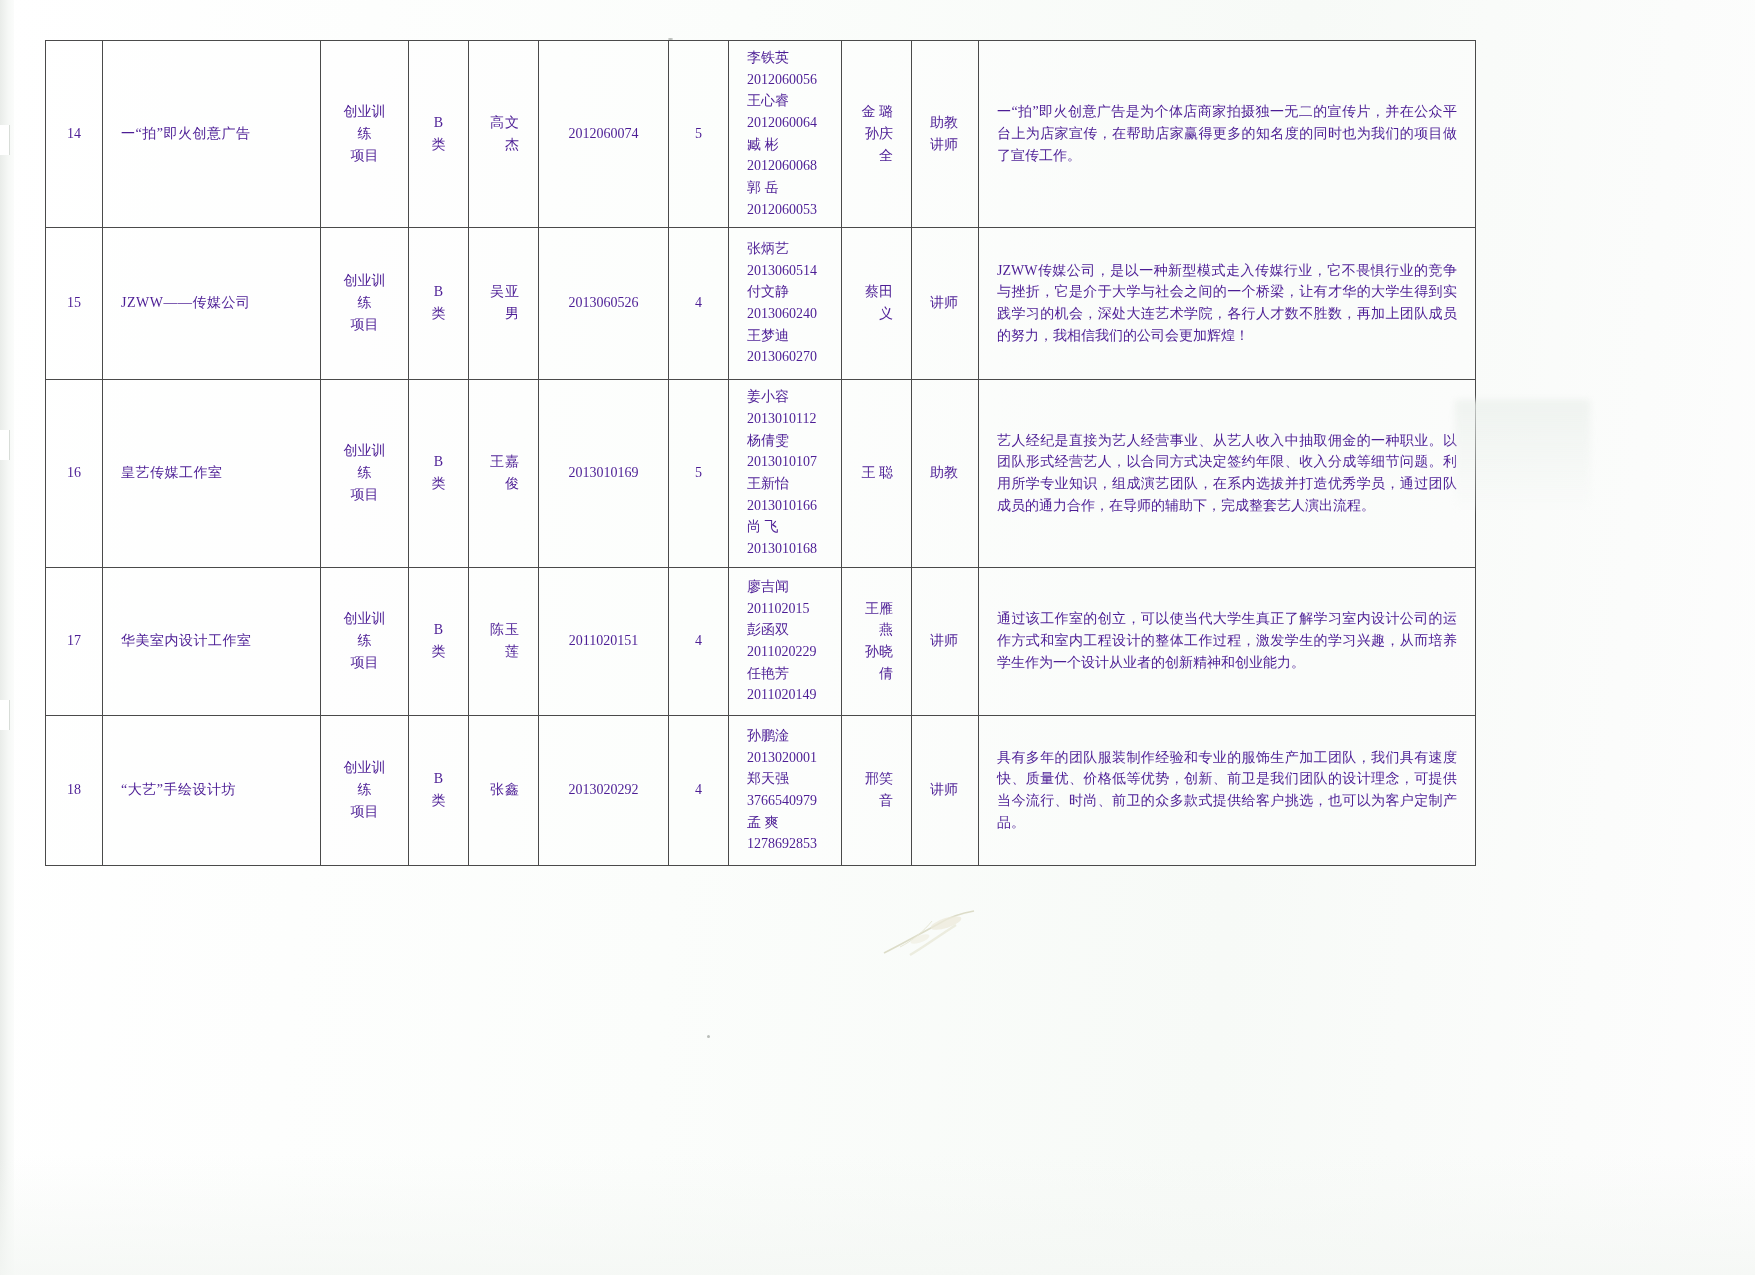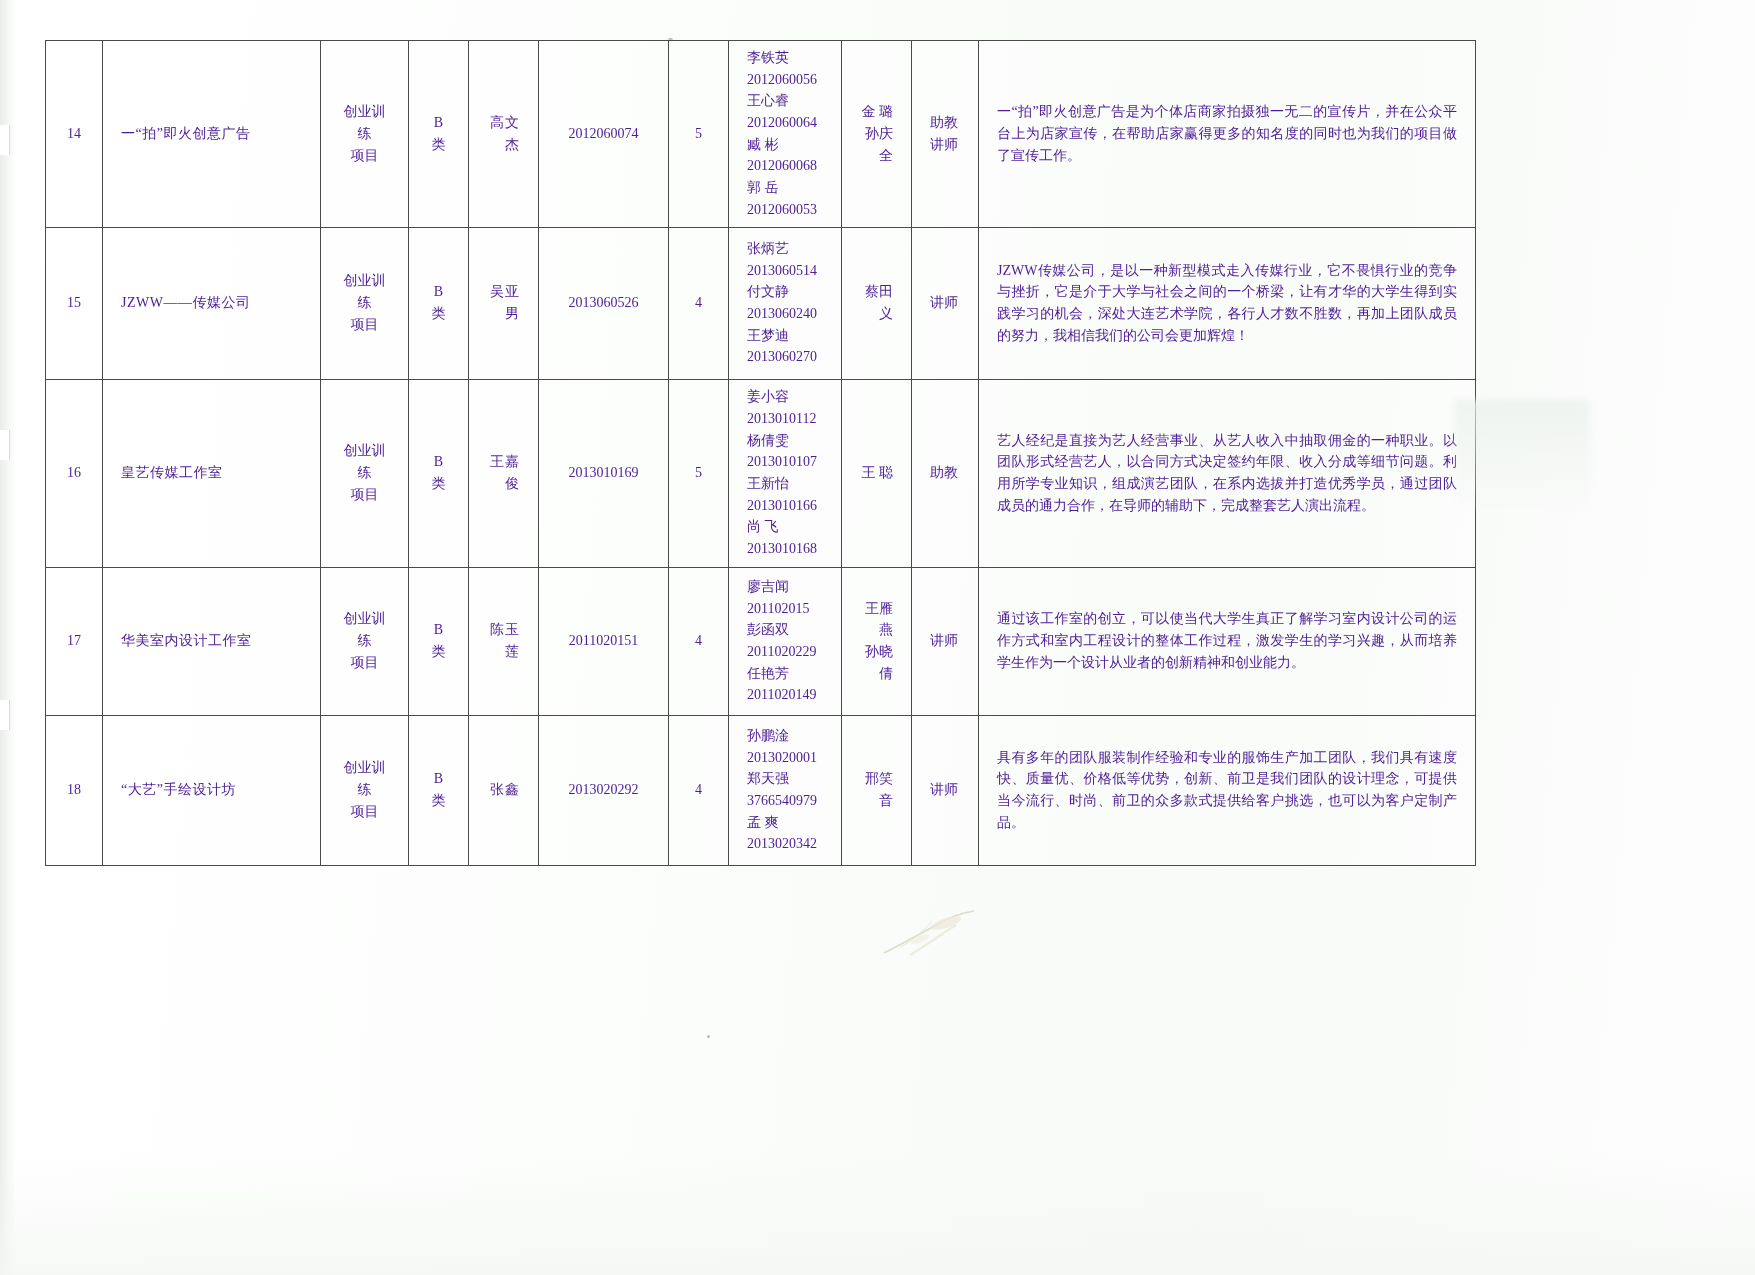--- a/index.html
+++ b/index.html
@@ -274,21 +274,21 @@
         <td class="t-class">B类</td>
         <td class="t-leader">张鑫</td>
         <td class="t-sid">2013020292</td>
         <td class="t-count">4</td>
         <td class="t-members">
           <div class="member-line">孙鹏淦</div>
           <div class="member-line">2013020001</div>
           <div class="member-line">郑天强</div>
           <div class="member-line">3766540979</div>
           <div class="member-line">孟  爽</div>
-          <div class="member-line">2013020342</div>
+          <div class="member-line">1278692853</div>
         </td>
         <td class="t-teacher">
           <div>邢笑音</div>
         </td>
         <td class="t-rank">
           <div>讲师</div>
         </td>
         <td class="t-desc">具有多年的团队服装制作经验和专业的服饰生产加工团队，我们具有速度快、质量优、价格低等优势，创新、前卫是我们团队的设计理念，可提供当今流行、时尚、前卫的众多款式提供给客户挑选，也可以为客户定制产品。</td>
       </tr>
 

